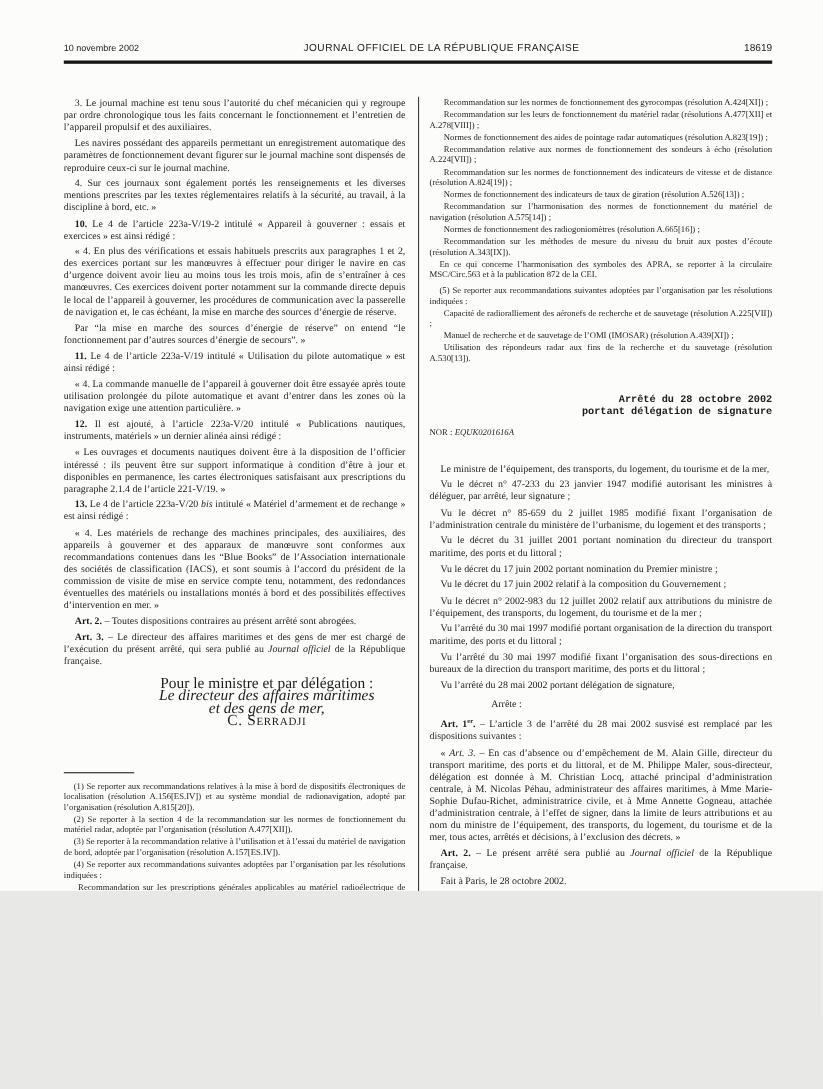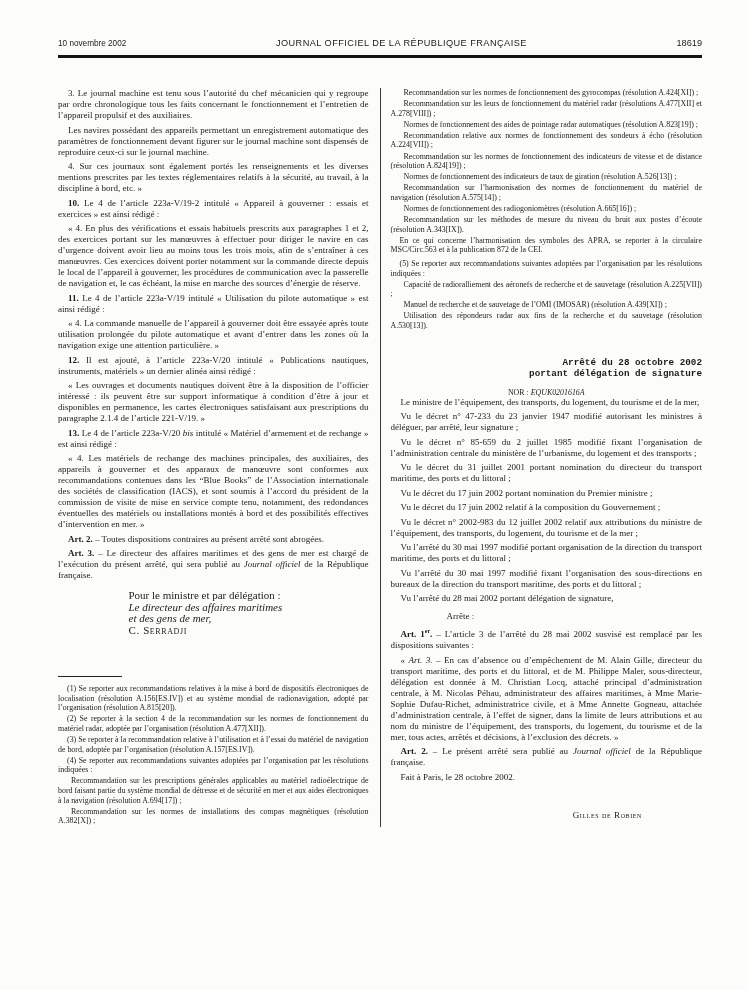--- a/index.html
+++ b/index.html
@@ -1,18 +1,18 @@
 <!DOCTYPE html>
 <html lang="fr"><head>
 <meta charset="utf-8">
 <style>
   html,body{margin:0;padding:0;background:#e8e8e6;}
   .page{
     position:relative;
-    width:748px;height:990px;
+    width:748px;height:810px;
     background:#fcfcfa;
     color:#1c1c1c;
     font-family:"Liberation Serif", serif;
     overflow:hidden;
     box-sizing:border-box;
     padding:38px 46px 0 58px;
   }
   
   .header{
     display:flex;justify-content:space-between;align-items:baseline;
@@ -32,40 +32,40 @@
     font-size:9px;line-height:11px;
     text-align:justify;text-indent:10px;
     margin:0 0 3.5px 0;
   }
   .bp b{font-weight:bold;}
   .bp i{font-style:italic;}
   .bp sup{font-size:6px;vertical-align:super;font-weight:bold;line-height:0;}
   .arrete{text-indent:56px;margin:7px 0 7px 0;text-align:left;}
   .lastline{text-align:left;}
   
-  .sig{margin:9px 12px 0 auto;width:228px;
-       font-size:11px;line-height:11.5px;}
+  .sig{margin:9px 12px 0 auto;width:228px;text-align:center;
+       font-size:14px;line-height:11.5px;}
   .it{font-style:italic;}
   .sc{font-variant:small-caps;letter-spacing:.6px;}
   .sigr{margin-top:27px;font-size:9px;text-align:right;padding-right:60px;}
   
   .fnsec{margin-top:40px;}
   .fnrule{width:64px;border-top:1.2px solid #222;margin:0 0 7px 0;}
   .fn{
     font-size:7.9px;line-height:9.6px;
     text-align:justify;text-indent:9px;
     margin:0 0 1.5px 0;
   }
   .fni{text-indent:13px;}
   .mt4{margin-top:4px;}
   
   .h2block{margin:26px 0 8px 0;text-align:right;
     font-family:Liberation Mono, monospace;font-weight:bold;
     font-size:9.3px;line-height:11.5px;}
-  .nor{margin:0 0 0 0;text-align:center;font-size:7.9px;}
+  .nor{margin:0 0 24px 0;font-size:7.9px;}
   .nor i{font-style:italic;}
 </style>
 </head>
 <body>
 
 <div class="page">
 
   <div class="header">
     <span class="hdate">10 novembre 2002</span>
     <span class="htitle">JOURNAL OFFICIEL DE LA RÉPUBLIQUE FRANÇAISE</span>
@@ -74,20 +74,21 @@
   <div class="hrule"></div>
 
   <div class="cols">
 
     <div class="col left">
       <p class="bp"><span>3. Le journal machine est tenu sous l’autorité du chef mécanicien qui y regroupe par ordre chronologique tous les faits concernant le fonctionnement et l’entretien de l’appareil propulsif et des auxiliaires.</span></p>
       <p class="bp"><span>Les navires possédant des appareils permettant un enregistrement automatique des paramètres de fonctionnement devant figurer sur le journal machine sont dispensés de reproduire ceux-ci sur le journal machine.</span></p>
       <p class="bp"><span>4. Sur ces journaux sont également portés les renseignements et les diverses mentions prescrites par les textes réglementaires relatifs à la sécurité, au travail, à la discipline à bord, etc. »</span></p>
       <p class="bp"><b>10.</b><span> Le 4 de l’article 223a-V/19-2 intitulé « Appareil à gouverner : essais et exercices » est ainsi rédigé :</span></p>
       <p class="bp"><span>« 4. En plus des vérifications et essais habituels prescrits aux paragraphes 1 et 2, des exercices portant sur les manœuvres à effectuer pour diriger le navire en cas d’urgence doivent avoir lieu au moins tous les trois mois, afin de s’entraîner à ces manœuvres. Ces exercices doivent porter notamment sur la commande directe depuis le local de l’appareil à gouverner, les procédures de communication avec la passerelle de navigation et, le cas échéant, la mise en marche des sources d’énergie de réserve.</span></p>
+      <p class="bp"><span>Par “la mise en marche des sources d’énergie de réserve” on entend “le fonctionnement par d’autres sources d’énergie de secours”. »</span></p>
       <p class="bp"><b>11.</b><span> Le 4 de l’article 223a-V/19 intitulé « Utilisation du pilote automatique » est ainsi rédigé :</span></p>
       <p class="bp"><span>« 4. La commande manuelle de l’appareil à gouverner doit être essayée après toute utilisation prolongée du pilote automatique et avant d’entrer dans les zones où la navigation exige une attention particulière. »</span></p>
       <p class="bp"><b>12.</b><span> Il est ajouté, à l’article 223a-V/20 intitulé « Publications nautiques, instruments, matériels » un dernier alinéa ainsi rédigé :</span></p>
       <p class="bp"><span>« Les ouvrages et documents nautiques doivent être à la disposition de l’officier intéressé : ils peuvent être sur support informatique à condition d’être à jour et disponibles en permanence, les cartes électroniques satisfaisant aux prescriptions du paragraphe 2.1.4 de l’article 221-V/19. »</span></p>
       <p class="bp"><b>13.</b><span> Le 4 de l’article 223a-V/20 </span><i>bis</i><span> intitulé « Matériel d’armement et de rechange » est ainsi rédigé :</span></p>
       <p class="bp"><span>« 4. Les matériels de rechange des machines principales, des auxiliaires, des appareils à gouverner et des apparaux de manœuvre sont conformes aux recommandations contenues dans les “Blue Books” de l’Association internationale des sociétés de classification (IACS), et sont soumis à l’accord du président de la commission de visite de mise en service compte tenu, notamment, des redondances éventuelles des matériels ou installations montés à bord et des possibilités effectives d’intervention en mer. »</span></p>
       <p class="bp"><b>Art. 2.</b><span> – Toutes dispositions contraires au présent arrêté sont abrogées.</span></p>
       <p class="bp"><b>Art. 3.</b><span> – Le directeur des affaires maritimes et des gens de mer est chargé de l’exécution du présent arrêté, qui sera publié au </span><i>Journal officiel</i><span> de la République française.</span></p>
 
       <div class="sig">

